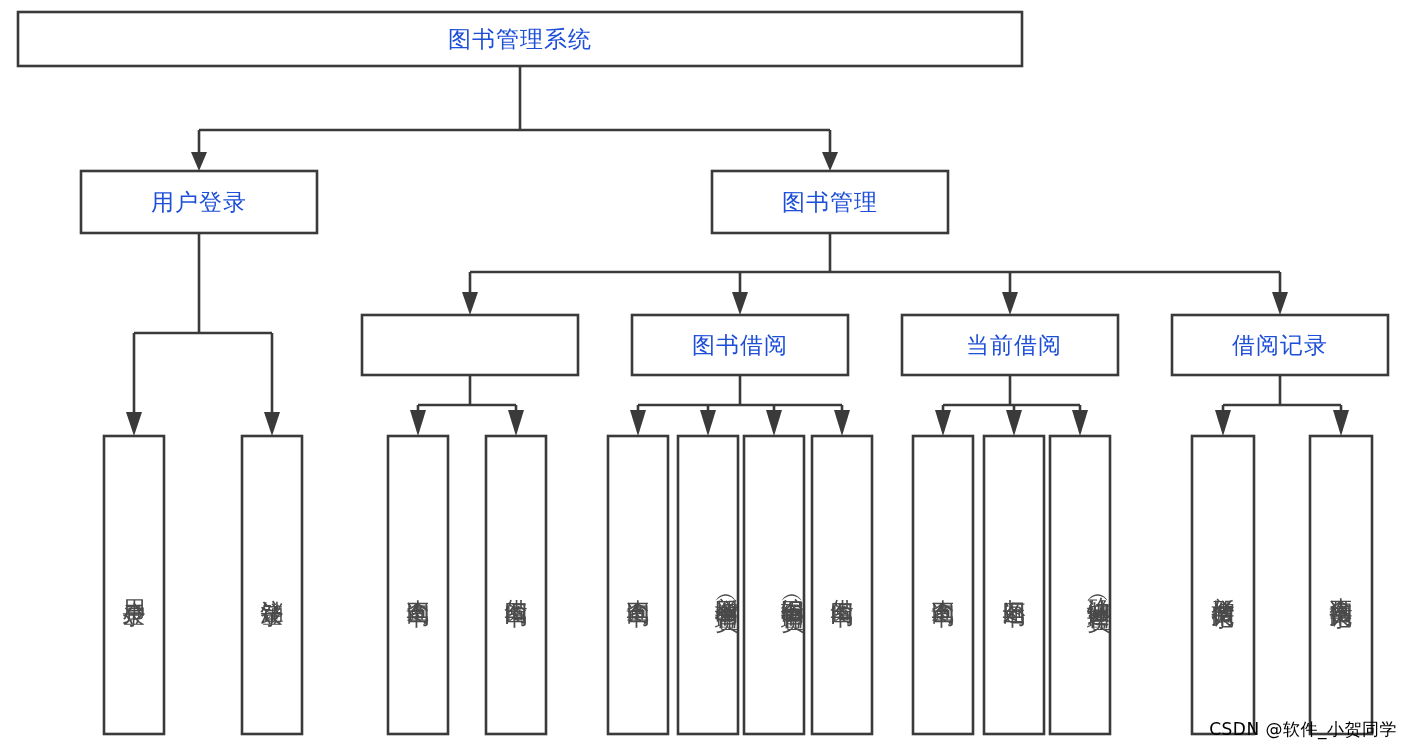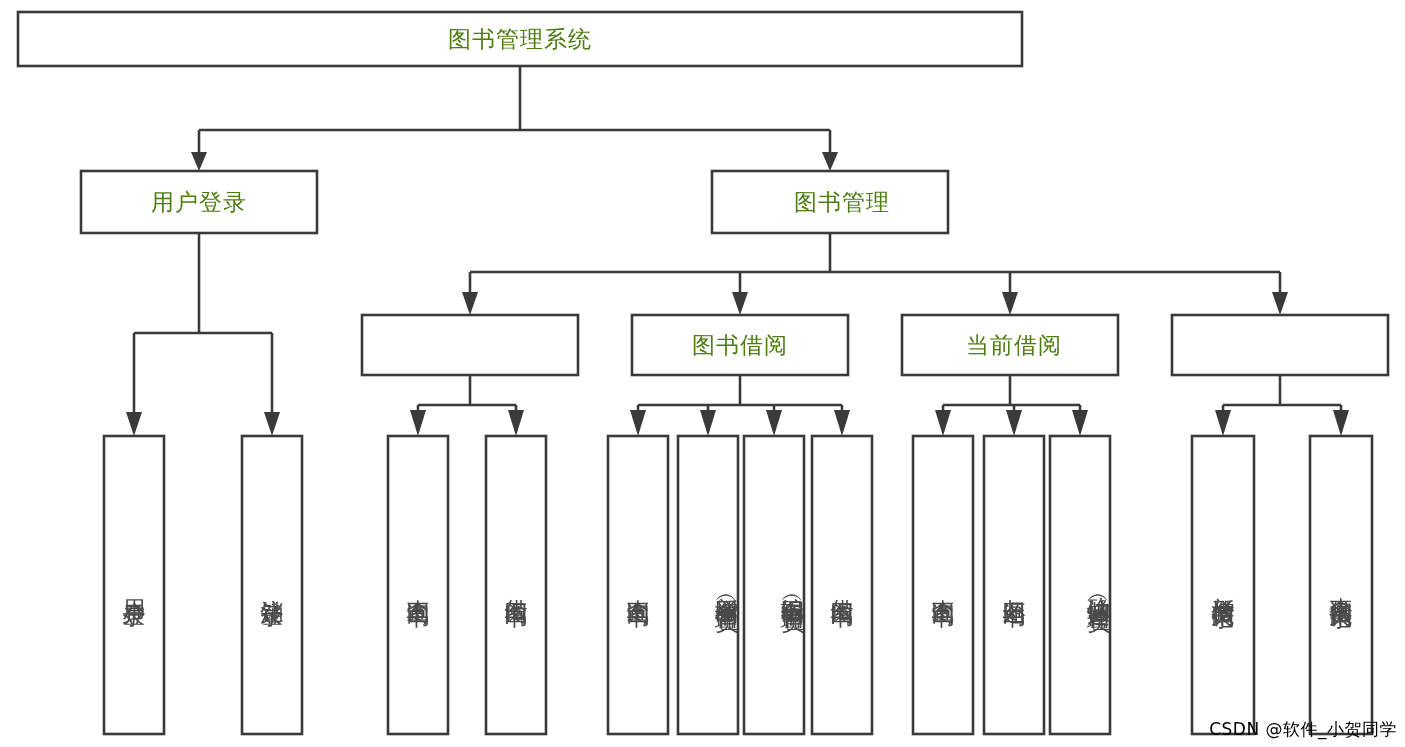--- a/index.html
+++ b/index.html
@@ -66,21 +66,21 @@
     letter-spacing: 0.5px;
     white-space: nowrap;
   }
   .hbox-label {
     position: absolute;
     display: flex;
     align-items: center;
     justify-content: center;
     font-family: "DejaVu Sans", "Liberation Sans", sans-serif;
     font-size: 23px;
-    color: #4d7c0f;
+    color: #1d4ed8;
     letter-spacing: 1px;
     pointer-events: none;
   }
 </style>
 </head>
 <body>
 
 <div id="diagram-root">
 
   <svg class="canvas" viewBox="0 0 1405 747">
@@ -172,24 +172,25 @@
       <rect class="node-rect" x="984" y="436" width="60" height="298"></rect>
       <rect class="node-rect" x="1050" y="436" width="60" height="298"></rect>
       <rect class="node-rect" x="1192" y="436" width="62" height="298"></rect>
       <rect class="node-rect" x="1310" y="436" width="62" height="298"></rect>
     </g>
   </svg>
 
   <div class="hbox-label" style="left:18px; top:12px; width:1004px; height:54px;">图书管理系统</div>
 
   <div class="hbox-label" style="left:81px; top:171px; width:236px; height:62px;">用户登录</div>
-  <div class="hbox-label" style="left:712px; top:171px; width:236px; height:62px;padding-left:12px;">图书管理</div>
+  <div class="hbox-label" style="left:712px; top:171px; width:236px; height:62px;">图书管理</div>
 
   <div class="hbox-label" style="left:632px; top:315px; width:216px; height:60px;">图书借阅</div>
   <div class="hbox-label" style="left:902px; top:315px; width:224px; height:60px;">当前借阅</div>
+  <div class="hbox-label" style="left:1172px; top:315px; width:216px; height:60px;">借阅记录</div>
 
   <div class="leaf-vtext" style="left:104px; top:436px; width:60px; height:298px;">用户登录</div>
   <div class="leaf-vtext" style="left:242px; top:436px; width:60px; height:298px;">注销登录</div>
   <div class="leaf-vtext" style="left:388px; top:436px; width:60px; height:298px;">查询图书</div>
   <div class="leaf-vtext" style="left:486px; top:436px; width:60px; height:298px;">借阅图书</div>
   <div class="leaf-vtext" style="left:608px; top:436px; width:60px; height:298px;">查询图书</div>
   <div class="leaf-vtext" style="left:678px; top:436px; width:60px; height:298px; align-items:flex-start; padding-top:6px; box-sizing:border-box;">新增图书（管理员）</div>
   <div class="leaf-vtext" style="left:744px; top:436px; width:60px; height:298px; align-items:flex-start; padding-top:6px; box-sizing:border-box;">编辑图书（管理员）</div>
   <div class="leaf-vtext" style="left:812px; top:436px; width:60px; height:298px;">借阅图书</div>
   <div class="leaf-vtext" style="left:913px; top:436px; width:60px; height:298px;">查询图书</div>

